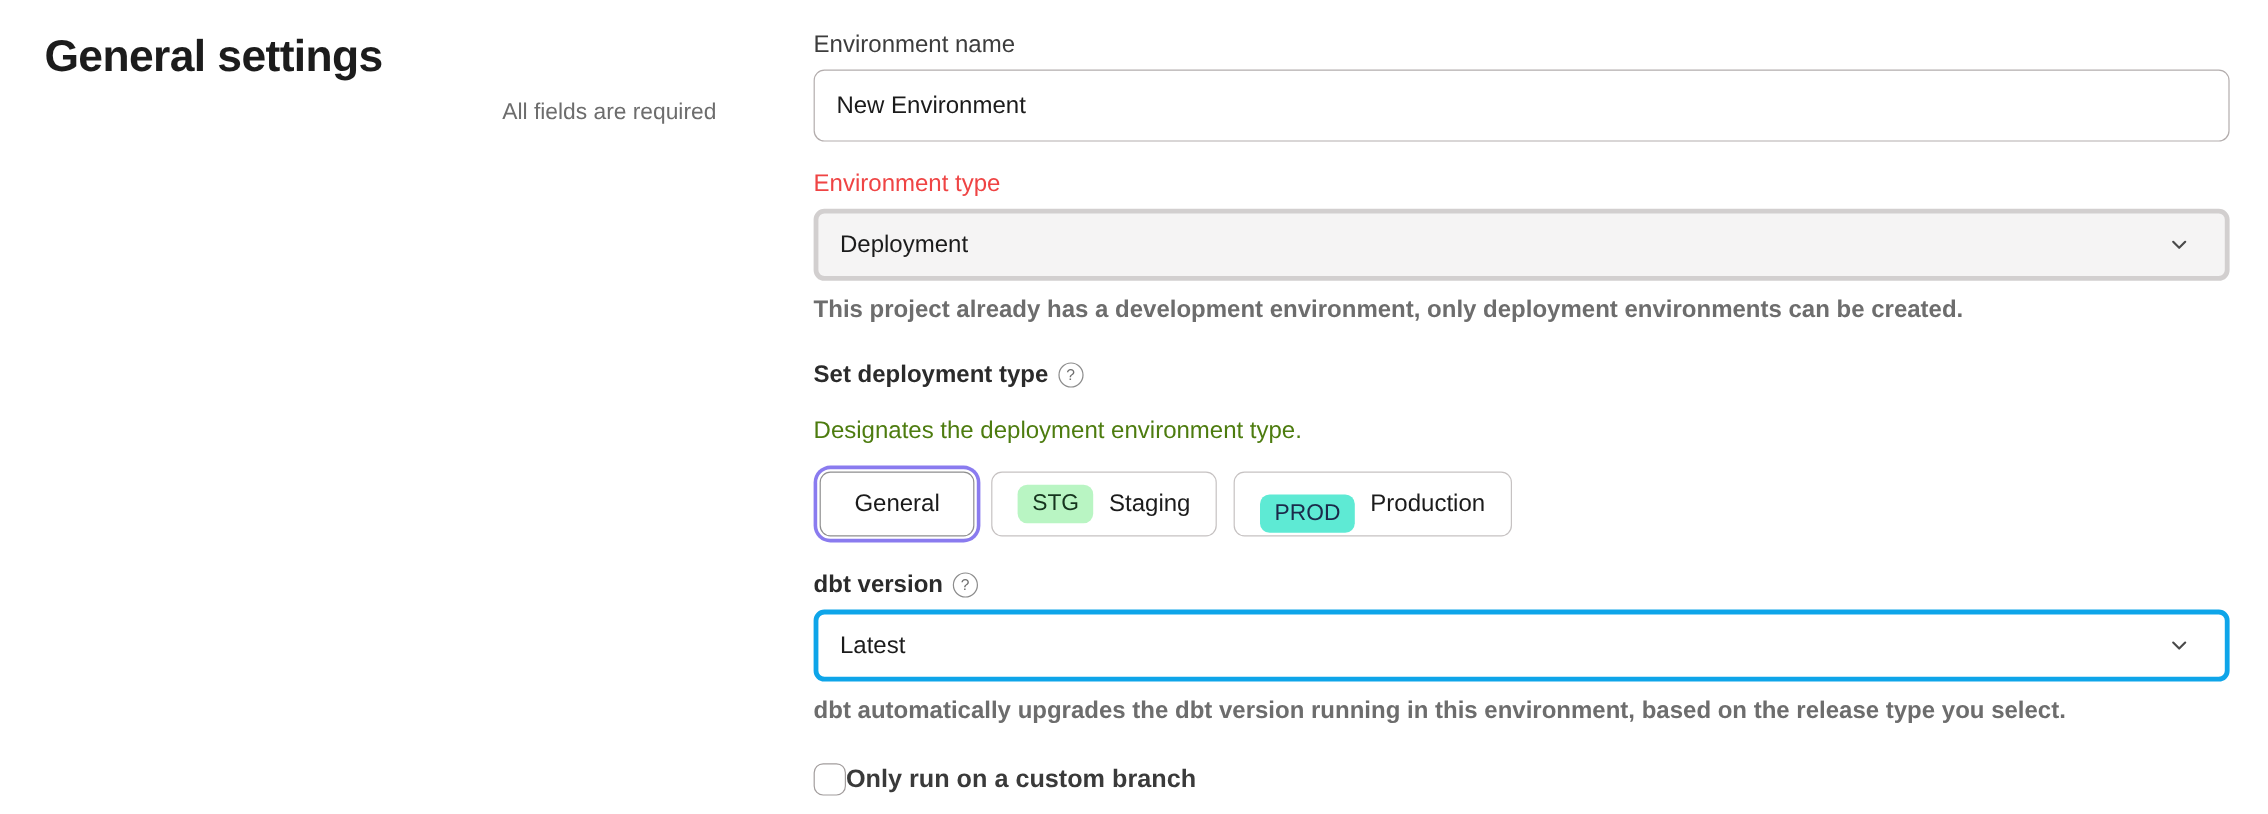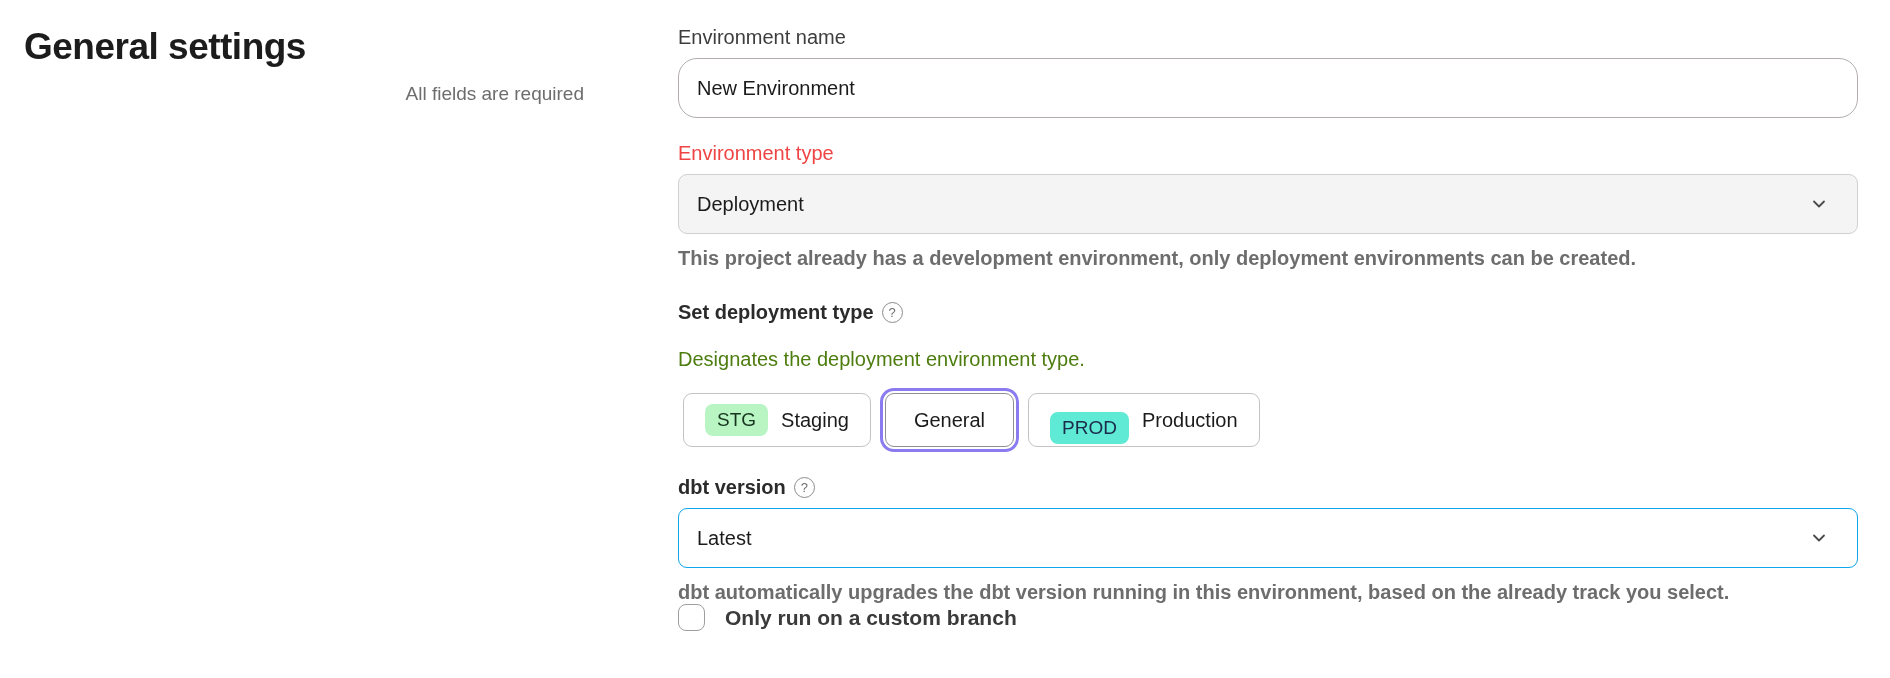--- a/index.html
+++ b/index.html
@@ -5,43 +5,43 @@
   * { box-sizing: border-box; margin: 0; padding: 0; }
   html, body { width: 1890px; height: 678px; overflow: hidden; }
   body {
     background: #ffffff;
     font-family: "Liberation Sans", "DejaVu Sans", sans-serif;
     color: #1f1f1f;
     position: relative;
   }
 
   
-  .heading-block { position: absolute; left: 24px; top: 26px; width: 560px; }
+  .heading-block { position: absolute; left: 37px; top: 26px; width: 560px; }
   .page-title { font-size: 37px; font-weight: 700; color: #1c1c1c; letter-spacing: -0.5px; }
   .page-subtitle { margin-top: 15px; font-size: 19px; color: #6d6d6d; text-align: right; }
 
   
   .form-col { position: absolute; left: 678px; top: 26px; width: 1180px; }
 
   .field-label { font-size: 20px; color: #3d3d3d; margin-bottom: 9px; }
   .field-label.disabled { color: #ef4444; }
   .field-label.bold { font-weight: 700; color: #2b2b2b; display: flex; align-items: center; gap: 8px; }
 
   .text-input {
     width: 100%; height: 60px;
-    border: 1px solid #b3adad; border-radius: 19px;
+    border: 1px solid #b3adad; border-radius: 9px;
     background: #ffffff;
     font-family: inherit; font-size: 20px; color: #1b1b1b;
     padding: 0 18px;
     outline: none;
   }
 
   .select-box {
     width: 100%; height: 60px;
-    border: 1px solid #0ea5e9; border-radius: 9px;
+    border: 4px solid #0ea5e9; border-radius: 9px;
     background: #ffffff;
     display: flex; align-items: center; justify-content: space-between;
     padding: 0 20px 0 18px;
     font-size: 20px; color: #1b1b1b;
     cursor: pointer;
   }
   .select-box.disabled {
     background: #f5f4f4; border-color: #d2cfcf; cursor: default;
   }
   .chevron { display: inline-flex; color: #4a4a4a; margin-right: 8px; }
@@ -76,21 +76,21 @@
     padding: 0 28px;
   }
   .type-badge {
     display: inline-flex; align-items: center;
     border-radius: 8px; padding: 5px 12px;
     font-size: 19px; font-weight: 500; color: #1f2d24;
   }
   .badge-stg { background: #b9f5c3; color: #16341e; }
   .badge-prod { background: #5eead4; color: #1b2a4a; margin-top: 16px; }
 
-  .checkbox-row { display: flex; align-items: center; gap: 20px; }
+  .checkbox-row { display: flex; align-items: center; margin-top: 32px; }
   .checkbox {
     width: 27px; height: 27px;
     border: 1.6px solid #a29d9d; border-radius: 8px;
     background: #ffffff; cursor: pointer; flex: 0 0 auto;
   }
   .checkbox-label { font-size: 21px; font-weight: 600; color: #3a3a3a; cursor: pointer; }
 </style>
 </head>
 <body>
 
@@ -119,26 +119,26 @@
 
   <div class="section-gap-md"></div>
 
   <div class="field-label bold">
     <span>Set deployment type</span>
     <span class="help-icon">?</span>
   </div>
   <div class="desc-text">Designates the deployment environment type.</div>
 
   <div class="btn-row">
+    <button class="type-btn selected">
+      <span>General</span>
+    </button>
     <button class="type-btn">
       <span class="type-badge badge-stg">STG</span>
       <span>Staging</span>
-    </button>
-    <button class="type-btn selected">
-      <span>General</span>
     </button>
     <button class="type-btn">
       <span class="type-badge badge-prod">PROD</span>
       <span>Production</span>
     </button>
   </div>
 
   <div class="section-gap-sm"></div>
 
   <div class="field-label bold">
@@ -146,20 +146,20 @@
     <span class="help-icon">?</span>
   </div>
   <div class="select-box">
     <span>Latest</span>
     <span class="chevron">
       <svg width="20" height="20" viewBox="0 0 20 20" fill="none" stroke="#4a4a4a" stroke-width="1.8" stroke-linecap="round" stroke-linejoin="round">
           <polyline points="5,7.5 10,12.5 15,7.5"></polyline>
         </svg>
     </span>
   </div>
-  <div class="helper-text">dbt automatically upgrades the dbt version running in this environment, based on the already track you select.</div>
+  <div class="helper-text">dbt automatically upgrades the dbt version running in this environment, based on the release type you select.</div>
 
   <div class="checkbox-row">
     <div class="checkbox" role="checkbox" aria-checked="false"></div>
     <div class="checkbox-label">Only run on a custom branch</div>
   </div>
 
 </div>
 
 </body></html>

